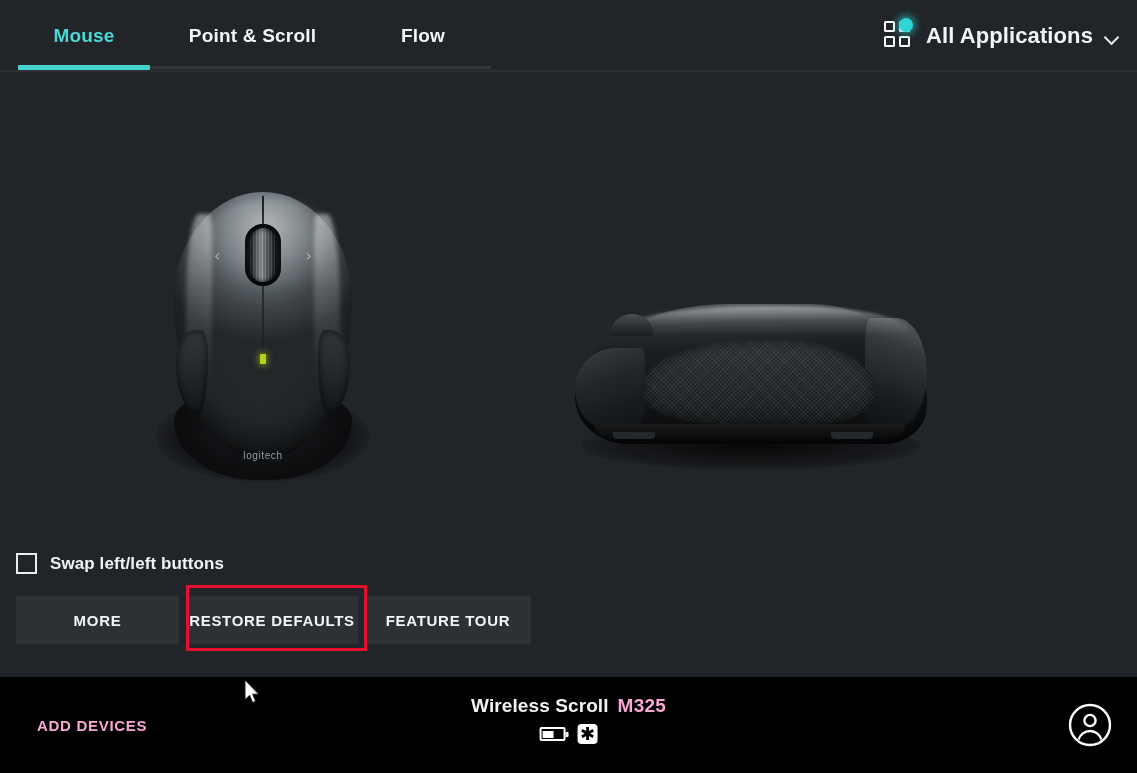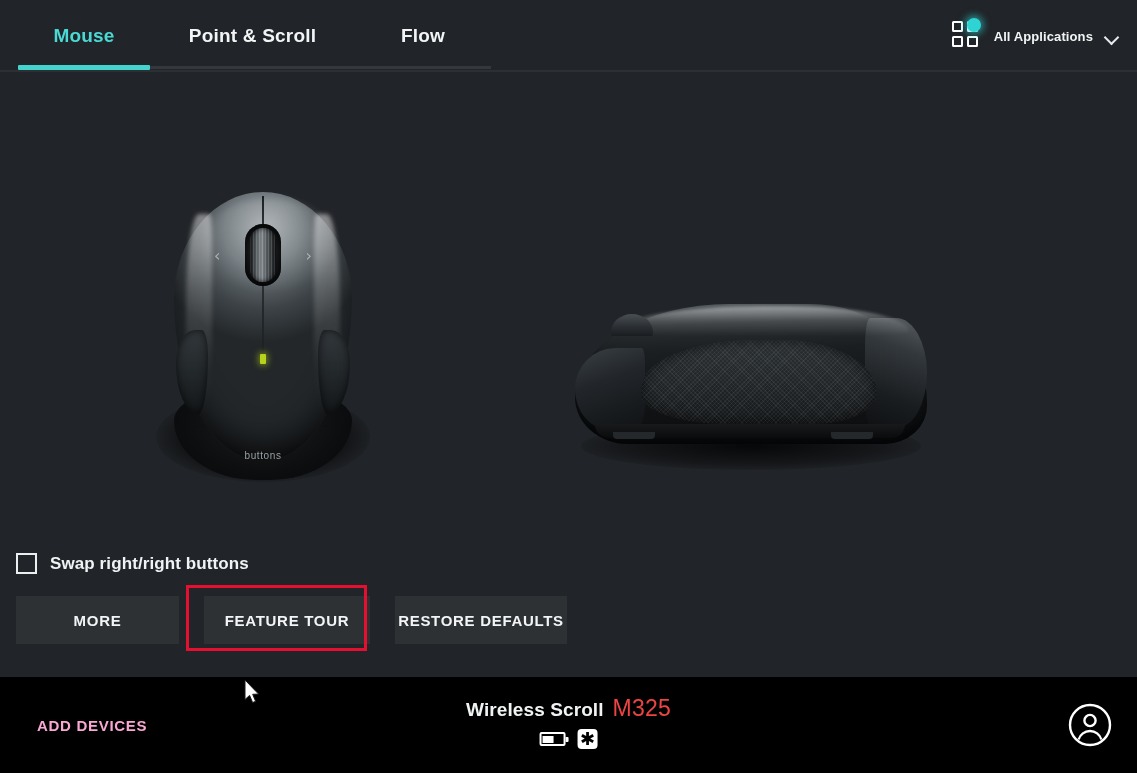--- a/index.html
+++ b/index.html
@@ -109,21 +109,21 @@
   .grid-icon .sq.br { left: 15px; top: 15px; }
   .grid-icon .dot {
     position: absolute;
     left: 15px; top: -3px;
     width: 14px; height: 14px;
     border-radius: 50%;
     background: #2ed4d4;
     box-shadow: 0 0 7px 3px rgba(46,212,212,0.55);
   }
   .app-selector-label {
-    font-size: 13px;
+    font-size: 22px;
     font-weight: bold;
     color: #f2f4f5;
     letter-spacing: 0.1px;
   }
   .chevron-down {
     width: 14px; height: 9px;
     position: relative;
     flex: none;
   }
   .chevron-down::before {
@@ -368,21 +368,21 @@
     letter-spacing: 0.1px;
   }
 
   
   .btn-row {
     position: absolute;
     left: 16px;
     top: 524px;
     display: flex;
     align-items: flex-end;
-    gap: 25px;
+    gap: 7px;
   }
   .btn {
     height: 48px;
     background: #2e3134;
     color: #f2f4f5;
     border: none;
     font-family: "Liberation Sans", sans-serif;
     font-size: 15px;
     font-weight: bold;
     letter-spacing: 0.7px;
@@ -442,23 +442,23 @@
     gap: 9px;
     white-space: nowrap;
   }
   .device-name {
     font-size: 19px;
     font-weight: bold;
     color: #f0f3f4;
     letter-spacing: 0.1px;
   }
   .device-model {
-    font-size: 23px;
-    font-weight: normal;
-    color: #ef4444;
+    font-size: 19px;
+    font-weight: bold;
+    color: #f9a8d4;
     letter-spacing: 0.2px;
   }
   .device-icons {
     display: flex;
     align-items: center;
     gap: 12px;
   }
   .battery-icon {
     position: relative;
     width: 26px; height: 14px;
@@ -565,46 +565,46 @@
         <div class="mt-rim-r"></div>
         <div class="mt-side-l"></div>
         <div class="mt-side-r"></div>
         <div class="mt-split"></div>
         <div class="mt-wheel-well"></div>
         <div class="mt-wheel"></div>
         <div class="mt-arrow left">‹</div>
         <div class="mt-arrow right">›</div>
         <div class="mt-led"></div>
       </div>
-      <div class="mt-logo">buttons</div>
+      <div class="mt-logo">logitech</div>
     </div>
 
     <div class="mouse-side">
       <div class="ms-shadow"></div>
       <div class="ms-body">
         <div class="ms-tail"></div>
         <div class="ms-front"></div>
         <div class="ms-toprim"></div>
         <div class="ms-wheel-nub"></div>
         <div class="ms-grip"></div>
       </div>
       <div class="ms-base"></div>
       <div class="ms-foot-l"></div>
       <div class="ms-foot-r"></div>
     </div>
 
     <div class="swap-row">
       <div class="checkbox"></div>
-      <span class="swap-label">Swap right/right buttons</span>
+      <span class="swap-label">Swap left/left buttons</span>
     </div>
 
     <div class="btn-row">
       <button class="btn more">MORE</button>
+      <button class="btn restore">RESTORE DEFAULTS</button>
       <button class="btn feature-tour">FEATURE TOUR</button>
-      <button class="btn restore">RESTORE DEFAULTS</button>
     </div>
   </div>
 
   <div class="highlight-box"></div>
 
   <div class="bottom-bar">
 
     <span class="add-devices">ADD DEVICES</span>
 
     <div class="device-info">

